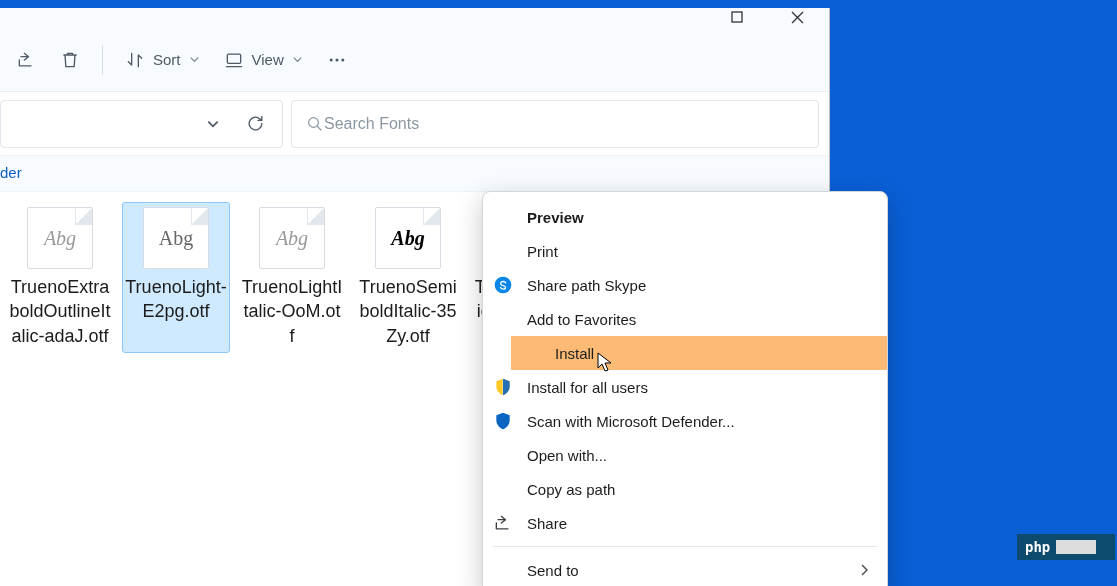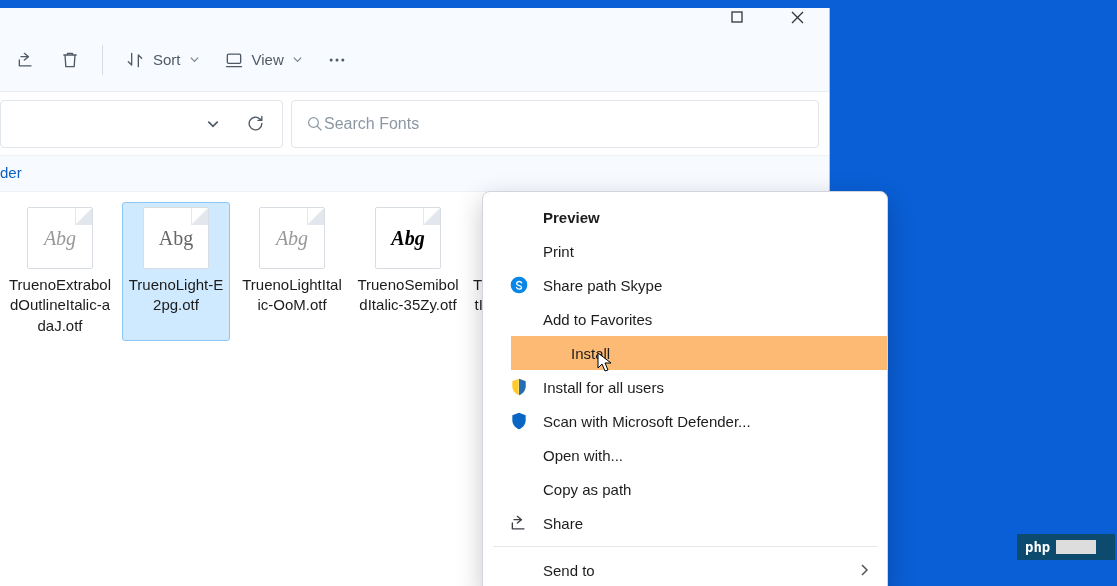--- a/index.html
+++ b/index.html
@@ -28,24 +28,24 @@
 
   .content { padding: 10px 6px; display: flex; flex-wrap: wrap; align-content: flex-start; gap: 2px 8px; background: #fff; height: calc(100% - 20px - 64px - 64px - 36px); }
   .file { width: 108px; display: flex; flex-direction: column; align-items: center; text-align: center; padding: 4px 2px; border: 1px solid transparent; border-radius: 3px; }
   .file.selected { background: #cfe9ff; border-color: #8dc7f5; }
   .file .thumb { width: 66px; height: 62px; background: #fff; border: 1px solid #d8dde3; border-radius: 2px; display: flex; align-items: center; justify-content: center; position: relative; margin-bottom: 6px; }
   .file .thumb::after { content: ""; position: absolute; top: 0; right: 0; width: 16px; height: 16px; background: linear-gradient(135deg, #fff 48%, #e2e7ed 52%); border-left: 1px solid #e2e7ed; border-bottom: 1px solid #e2e7ed; }
   .file .abg { font-size: 20px; font-family: Georgia, serif; }
   .file .abg.italic { font-style: italic; color: #999; }
   .file .abg.bold { font-weight: 700; font-style: italic; }
   .file .abg.light { color: #666; }
-  .file .fname { font-size: 15px; line-height: 1.35; color: #1c1c1c; word-break: break-all; }
+  .file .fname { font-size: 18px; line-height: 1.35; color: #1c1c1c; word-break: break-all; }
 
   .ctxmenu { position: absolute; top: 191px; left: 482px; width: 406px; background: #fff; border: 1px solid #d0d6dc; border-radius: 8px; box-shadow: 0 8px 26px rgba(0,0,0,0.22); padding: 8px 0; }
-  .ctx-item { display: flex; align-items: center; height: 34px; padding: 0 18px 0 24px; font-size: 15px; color: #1c1c1c; gap: 12px; position: relative; }
+  .ctx-item { display: flex; align-items: center; height: 34px; padding: 0 18px 0 8px; font-size: 15px; color: #1c1c1c; gap: 12px; position: relative; }
   .ctx-item.hovered { background: #fdba74; margin-left: 28px; }
   .ctx-item .cicon { width: 24px; height: 22px; display: flex; align-items: center; justify-content: center; }
   .ctx-item .arrow { margin-left: auto; color: #555; }
   .ctx-item.bold { font-weight: 600; }
   .ctx-sep { height: 1px; background: #e4e7ea; margin: 6px 10px; }
 
   .cursor { position: absolute; top: 352px; left: 597px; pointer-events: none; }
 
   .watermark { position: absolute; right: 2px; bottom: 26px; width: 98px; height: 26px; background: #0c4a6e; display: flex; align-items: center; padding: 0 8px; gap: 6px; }
   .watermark .t1 { color: #fff; font-weight: 600; font-family: monospace; font-size: 14px; }

